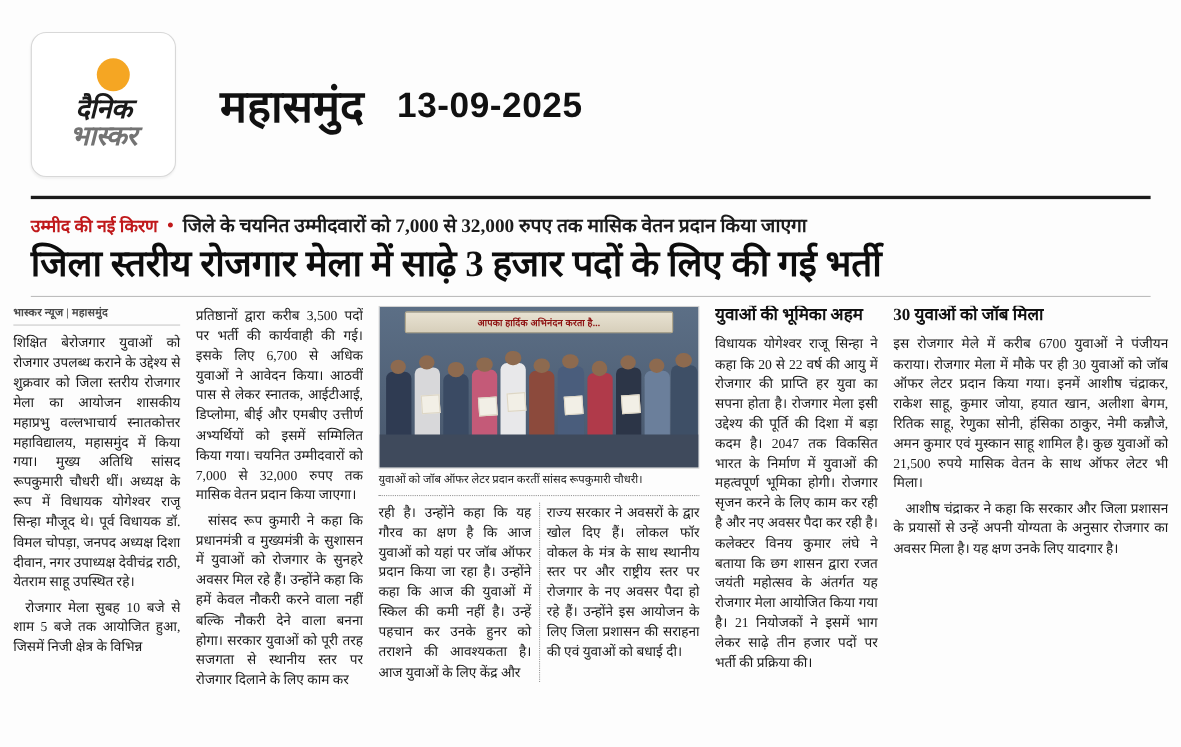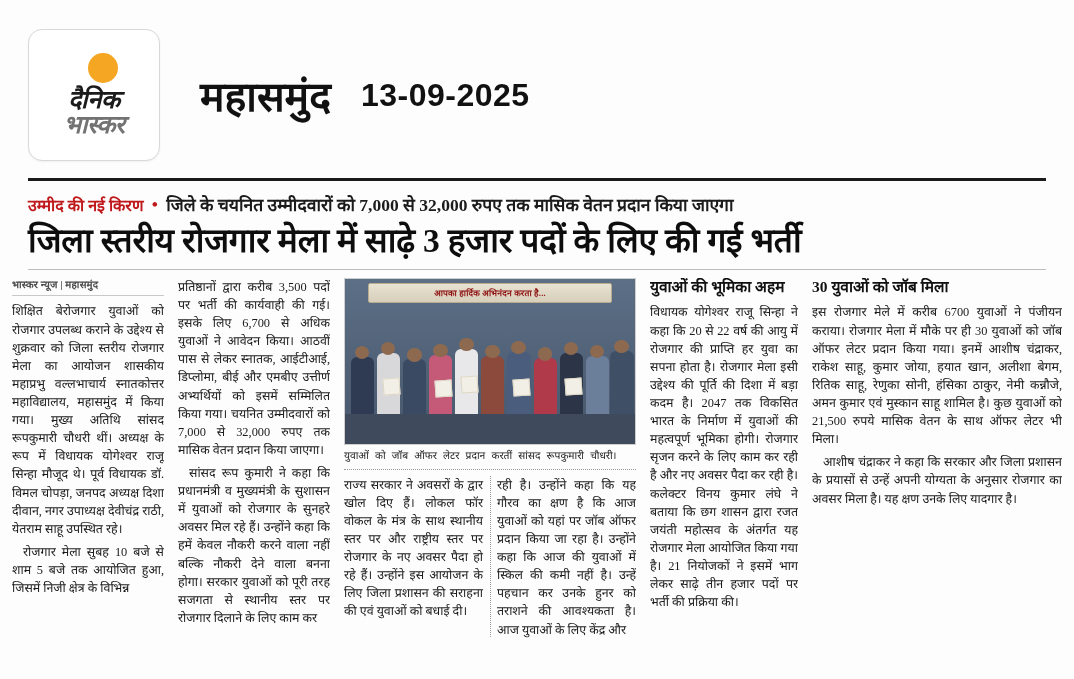--- a/index.html
+++ b/index.html
@@ -159,21 +159,21 @@
     font-size: 15.5px;
     color: #111;
     margin: 0 0 7px 0;
     line-height: 1.2;
   }
 
   
   .photo-wrap { margin-bottom: 5px; }
   .photo {
     width: 100%;
-    height: 167px;
+    height: 148px;
     position: relative;
     overflow: hidden;
     background: linear-gradient(#5c6f86, #47566b);
     border: 1px solid #cfcfcf;
     text-decoration: underline;
   }
   .banner {
     position: absolute;
     top: 4px; left: 8%;
     width: 84%;
@@ -207,21 +207,21 @@
     border-radius: 50%;
     background: #8d6a4f;
   }
   .cert {
     position: absolute;
     background: #f2efe6;
     border: 1px solid #ddd6c5;
     transform: rotate(-4deg);
   }
   .caption {
-    font-family: Liberation Mono, monospace;
+    font-family: Liberation Serif, serif;
     font-size: 10.3px;
     color: #222;
     line-height: 1.25;
     border-bottom: 1px dotted #9a9a9a;
     padding-bottom: 6px;
     margin-bottom: 6px;
   }
   .two-col {
     column-count: 2;
     column-gap: 14px;
@@ -301,22 +301,22 @@
             <div class="cert" style="left:31%;bottom:24%;width:6%;height:16%"></div>
             <div class="cert" style="left:40%;bottom:28%;width:6%;height:16%"></div>
             <div class="cert" style="left:58%;bottom:25%;width:6%;height:16%"></div>
             <div class="cert" style="left:76%;bottom:26%;width:6%;height:16%"></div>
           </div>
           <div class="stage"></div>
         </div>
       </div>
       <div class="caption">युवाओं को जॉब ऑफर लेटर प्रदान करतीं सांसद रूपकुमारी चौधरी।</div>
       <div class="two-col">
+        <p class="noind">रही है। उन्होंने कहा कि यह गौरव का क्षण है कि आज युवाओं को यहां पर जॉब ऑफर प्रदान किया जा रहा है। उन्होंने कहा कि आज की युवाओं में स्किल की कमी नहीं है। उन्हें पहचान कर उनके हुनर को तराशने की आवश्यकता है। आज युवाओं के लिए केंद्र और</p>
         <p class="noind">राज्य सरकार ने अवसरों के द्वार खोल दिए हैं। लोकल फॉर वोकल के मंत्र के साथ स्थानीय स्तर पर और राष्ट्रीय स्तर पर रोजगार के नए अवसर पैदा हो रहे हैं। उन्होंने इस आयोजन के लिए जिला प्रशासन की सराहना की एवं युवाओं को बधाई दी।</p>
-        <p class="noind">रही है। उन्होंने कहा कि यह गौरव का क्षण है कि आज युवाओं को यहां पर जॉब ऑफर प्रदान किया जा रहा है। उन्होंने कहा कि आज की युवाओं में स्किल की कमी नहीं है। उन्हें पहचान कर उनके हुनर को तराशने की आवश्यकता है। आज युवाओं के लिए केंद्र और</p>
       </div>
 
     </div>
 
     <div class="col">
       <div class="subhead">युवाओं की भूमिका अहम</div>
       <p class="noind">विधायक योगेश्वर राजू सिन्हा ने कहा कि 20 से 22 वर्ष की आयु में रोजगार की प्राप्ति हर युवा का सपना होता है। रोजगार मेला इसी उद्देश्य की पूर्ति की दिशा में बड़ा कदम है। 2047 तक विकसित भारत के निर्माण में युवाओं की महत्वपूर्ण भूमिका होगी। रोजगार सृजन करने के लिए काम कर रही है और नए अवसर पैदा कर रही है। कलेक्टर विनय कुमार लंघे ने बताया कि छग शासन द्वारा रजत जयंती महोत्सव के अंतर्गत यह रोजगार मेला आयोजित किया गया है। 21 नियोजकों ने इसमें भाग लेकर साढ़े तीन हजार पदों पर भर्ती की प्रक्रिया की।</p>
 
     </div>
 

